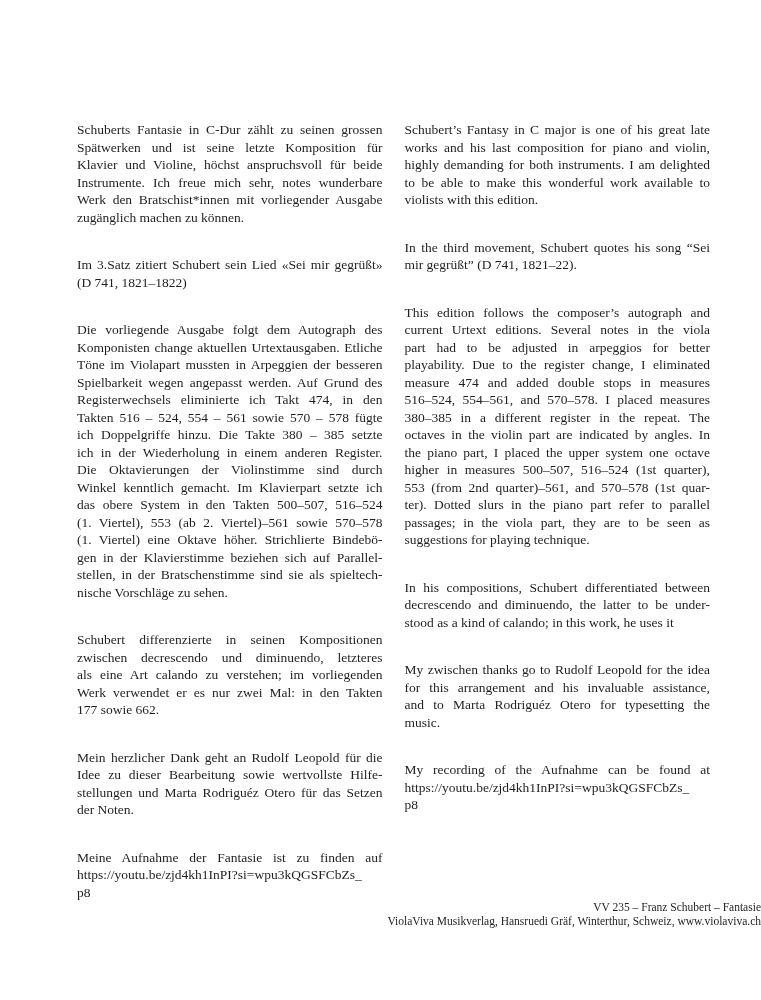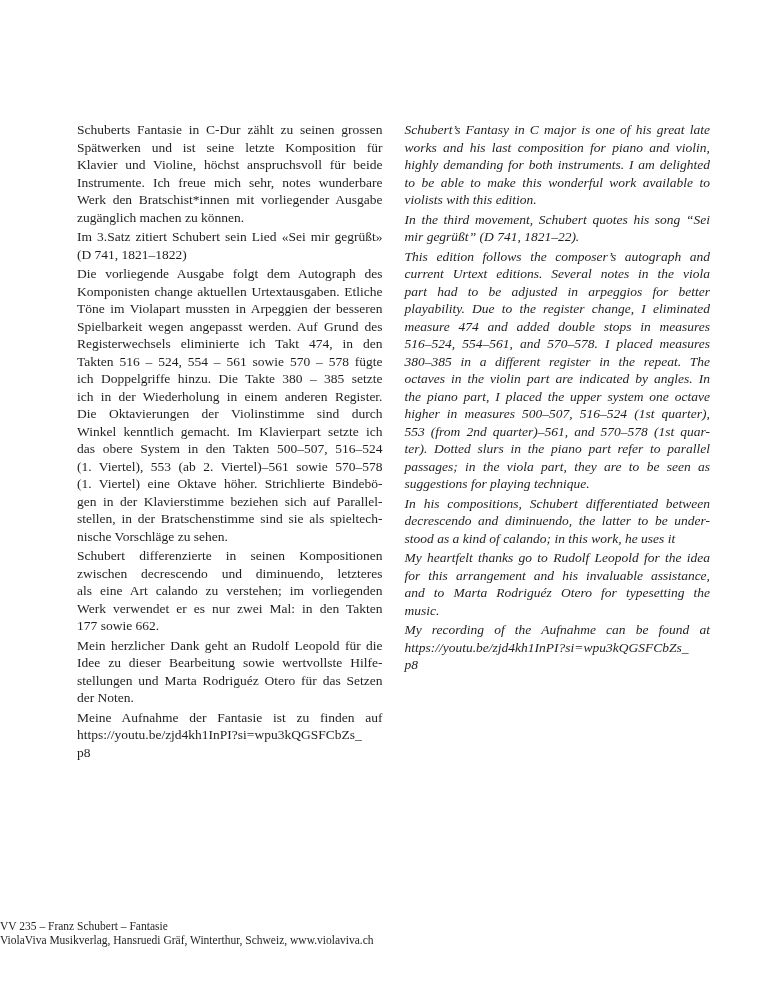--- a/index.html
+++ b/index.html
@@ -23,41 +23,40 @@
     display: flex;
     gap: 22px;
   }
   .col {
     flex: 1 1 0;
     min-width: 0;
     font-size: 13.5px;
     line-height: 17.5px;
   }
   .col-english {
-    font-style: italic;
   }
   .paragraph + .paragraph {
-    margin-top: 2px;
+    margin-top: 30px;
   }
   .tline {
     height: 17.5px;
     text-align: justify;
     text-align-last: justify;
     white-space: normal;
     overflow: visible;
   }
   .paragraph .tline:last-child {
     text-align-last: left;
   }
   .footer {
     position: absolute;
     left: 0;
     right: 0;
-    top: 919px;
-    text-align: left;
+    top: 900px;
+    text-align: right;
     font-size: 11.5px;
     line-height: 14px;
   }
   .footer div {
     white-space: nowrap;
   }
 </style>
 </head>
 <body>
 
@@ -139,21 +138,21 @@
         <div class="tline">ter). Dotted slurs in the piano part refer to parallel</div>
         <div class="tline">passages; in the viola part, they are to be seen as</div>
         <div class="tline">suggestions for playing technique.</div>
       </div>
       <div class="paragraph">
         <div class="tline">In his compositions, Schubert differentiated between</div>
         <div class="tline">decrescendo and diminuendo, the latter to be under-</div>
         <div class="tline">stood as a kind of calando; in this work, he uses it</div>
       </div>
       <div class="paragraph">
-        <div class="tline">My heartfelt thanks go to Rudolf Leopold for the idea</div>
+        <div class="tline">My zwischen thanks go to Rudolf Leopold for the idea</div>
         <div class="tline">for this arrangement and his invaluable assistance,</div>
         <div class="tline">and to Marta Rodriguéz Otero for typesetting the</div>
         <div class="tline">music.</div>
       </div>
       <div class="paragraph">
         <div class="tline">My recording of the Aufnahme can be found at</div>
         <div class="tline">https://youtu.be/zjd4kh1InPI?si=wpu3kQGSFCbZs_</div>
         <div class="tline">p8</div>
       </div>
     </div>

